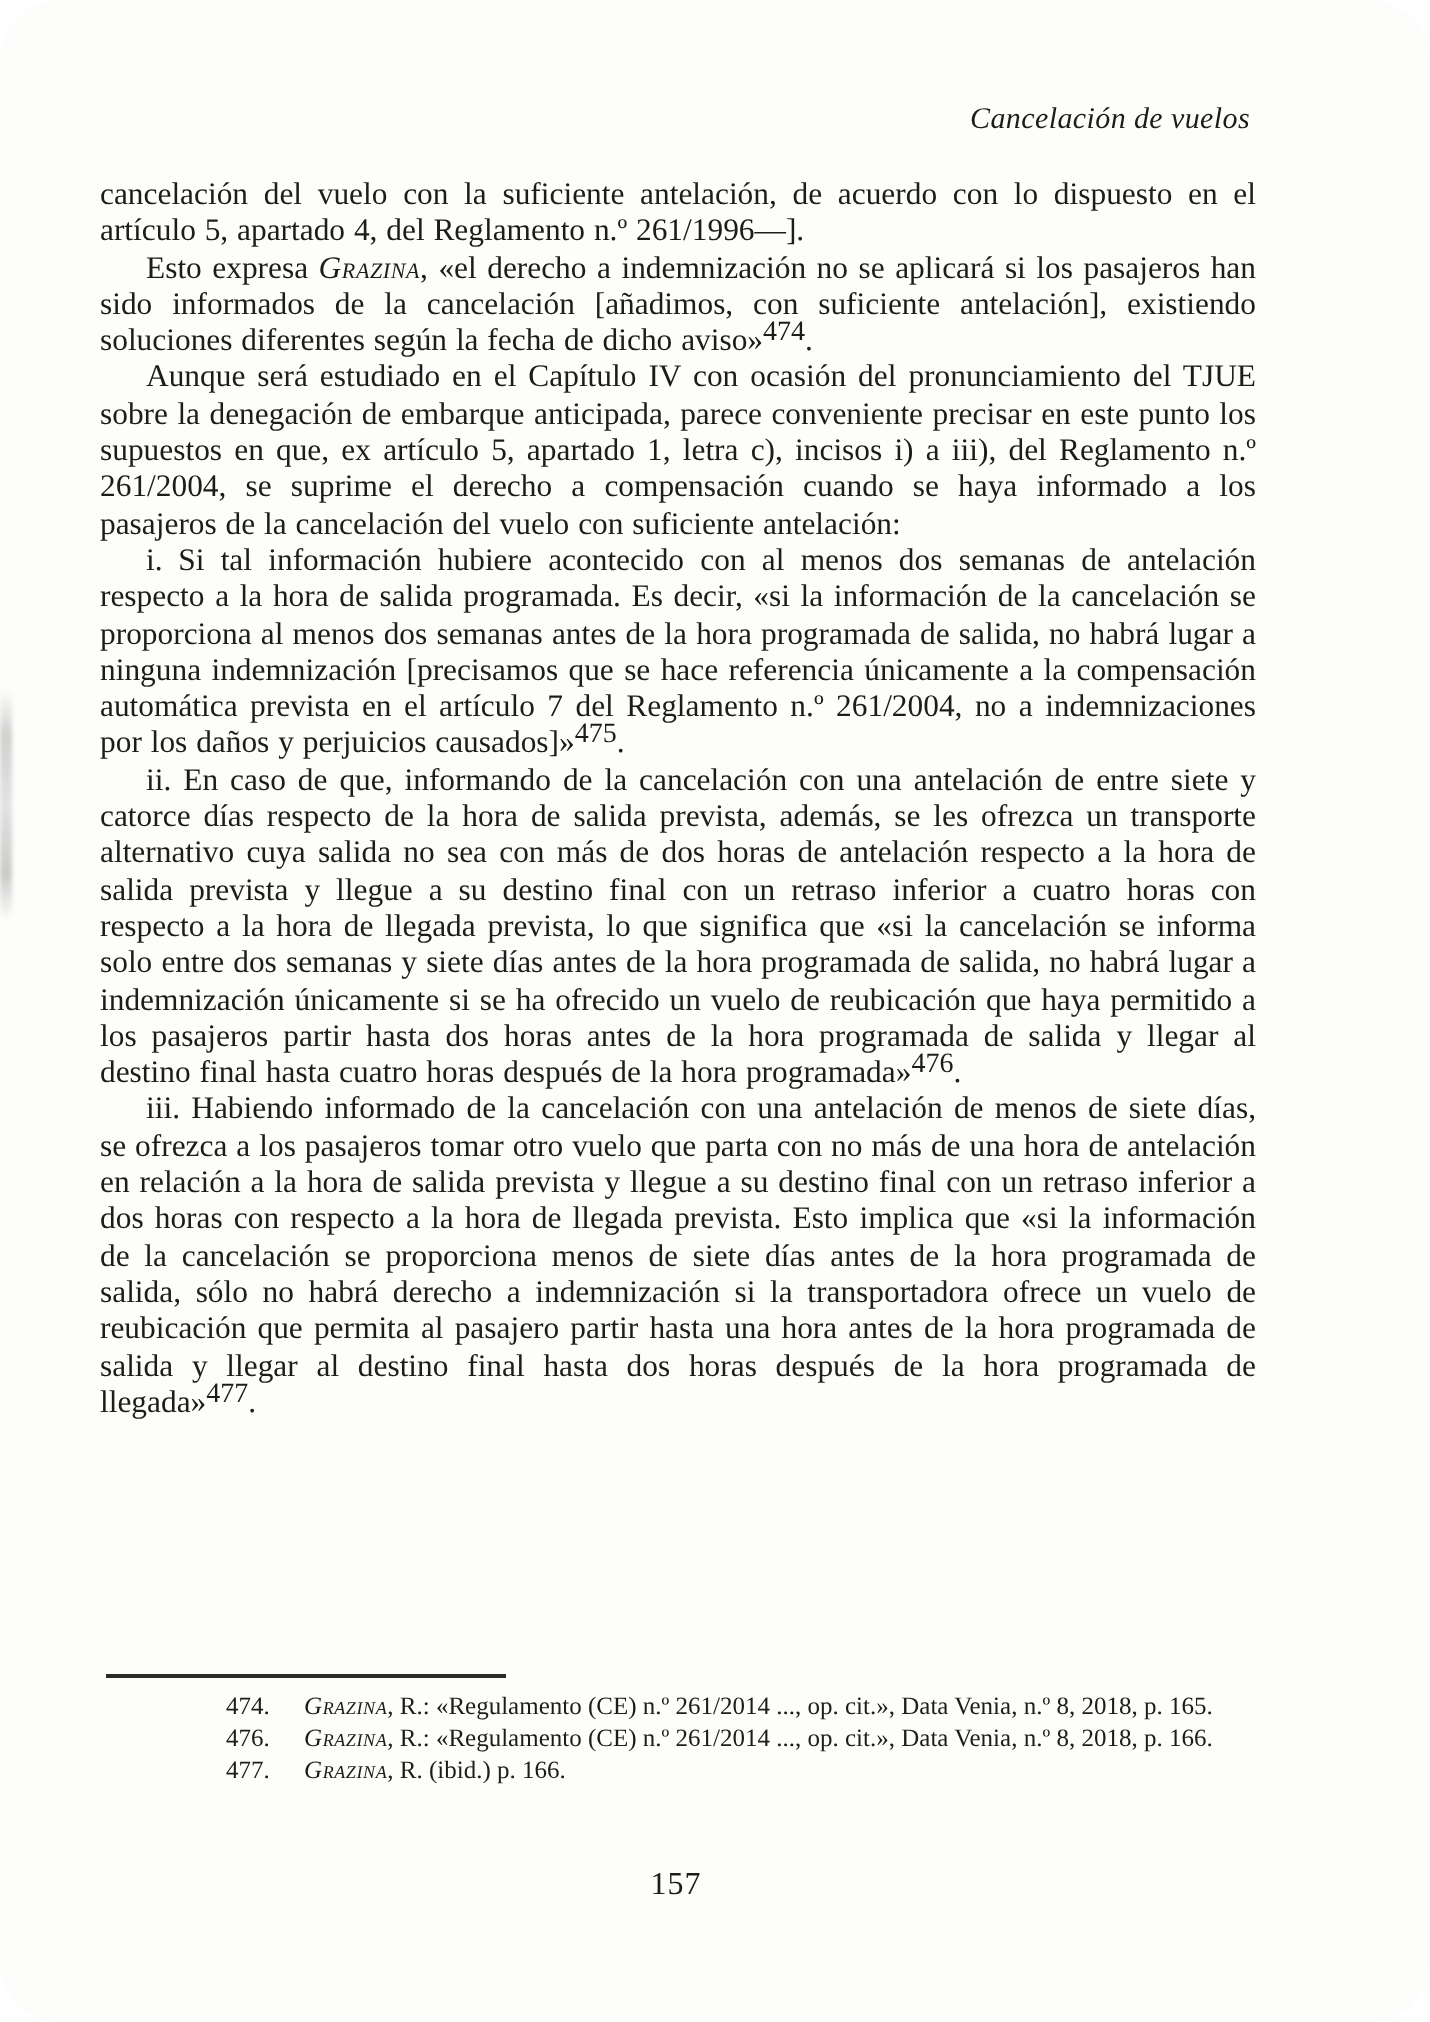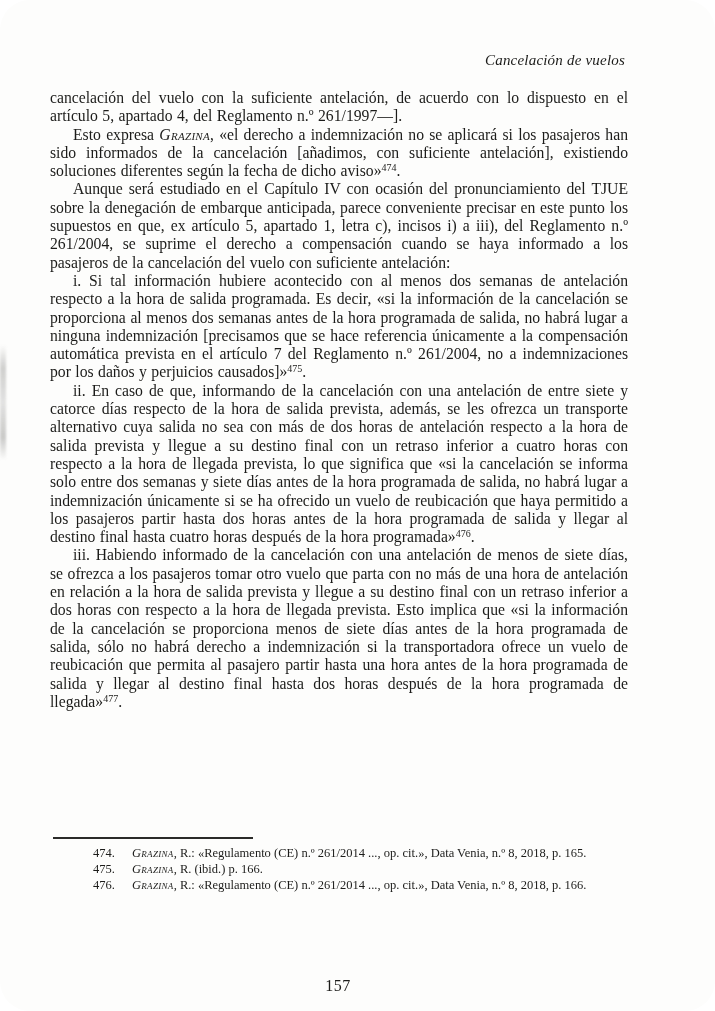--- a/index.html
+++ b/index.html
@@ -41,21 +41,21 @@
   .body-text p.para {
     margin: 0;
     text-indent: 23px;
   }
   .body-text p.para.noindent {
     text-indent: 0;
   }
   .it { }
   .sc { font-variant: small-caps; letter-spacing: 0.3px; font-style: italic; }
   .sup {
-    font-size: 10px;
+    font-size: 14px;
     position: relative;
     top: -5px;
     line-height: 0;
   }
   .footnote-rule {
     position: absolute;
     top: 837px;
     left: 53px;
     width: 200px;
     height: 2px;
@@ -64,28 +64,29 @@
   .footnotes {
     position: absolute;
     top: 845px;
     left: 93px;
     width: 545px;
     font-size: 12.5px;
     line-height: 16px;
   }
   .fn {
     white-space: nowrap;
+    margin-left: 20px;
   }
   .fn-num {
     display: inline-block;
     width: 39px;
   }
   .page-number {
     position: absolute;
-    top: 977px;
+    top: 934px;
     left: 0;
     width: 676px;
     text-align: center;
     font-size: 16px;
     letter-spacing: 0.5px;
   }
   .scan-streak {
     position: absolute;
     left: 0;
     top: 345px;
@@ -101,33 +102,33 @@
   }
 </style>
 </head>
 <body>
 
 <div class="page">
 
   <div class="running-header">Cancelación de vuelos</div>
 
   <div class="body-text" id="body-text">
-      <p class="para noindent"><span>cancelación del vuelo con la suficiente antelación, de acuerdo con lo dispuesto en el artículo 5, apartado 4, del Reglamento n.º 261/1997—].</span></p>
+      <p class="para noindent"><span>cancelación del vuelo con la suficiente antelación, de acuerdo con lo dispuesto en el artículo 5, apartado 4, del Reglamento n.º 261/1996—].</span></p>
       <p class="para"><span>Esto expresa </span><span class="sc">Grazina</span><span>, «el derecho a indemnización no se aplicará si los pasajeros han sido informados de la cancelación [añadimos, con suficiente antelación], existiendo soluciones diferentes según la fecha de dicho aviso»</span><span class="sup">474</span><span>.</span></p>
       <p class="para"><span>Aunque será estudiado en el Capítulo IV con ocasión del pronunciamiento del TJUE sobre la denegación de embarque anticipada, parece conveniente precisar en este punto los supuestos en que, </span><span class="it">ex</span><span> artículo 5, apartado 1, letra c), incisos i) a iii), del Reglamento n.º 261/2004, se suprime el derecho a compensación cuando se haya informado a los pasajeros de la cancelación del vuelo con suficiente antelación:</span></p>
       <p class="para"><span>i. Si tal información hubiere acontecido con al menos dos semanas de antelación respecto a la hora de salida programada. Es decir, «si la información de la cancelación se proporciona al menos dos semanas antes de la hora programada de salida, no habrá lugar a ninguna indemnización [precisamos que se hace referencia únicamente a la compensación automática prevista en el artículo 7 del Reglamento n.º 261/2004, no a indemnizaciones por los daños y perjuicios causados]»</span><span class="sup">475</span><span>.</span></p>
       <p class="para"><span>ii. En caso de que, informando de la cancelación con una antelación de entre siete y catorce días respecto de la hora de salida prevista, además, se les ofrezca un transporte alternativo cuya salida no sea con más de dos horas de antelación respecto a la hora de salida prevista y llegue a su destino final con un retraso inferior a cuatro horas con respecto a la hora de llegada prevista, lo que significa que «si la cancelación se informa solo entre dos semanas y siete días antes de la hora programada de salida, no habrá lugar a indemnización únicamente si se ha ofrecido un vuelo de reubicación que haya permitido a los pasajeros partir hasta dos horas antes de la hora programada de salida y llegar al destino final hasta cuatro horas después de la hora programada»</span><span class="sup">476</span><span>.</span></p>
       <p class="para"><span>iii. Habiendo informado de la cancelación con una antelación de menos de siete días, se ofrezca a los pasajeros tomar otro vuelo que parta con no más de una hora de antelación en relación a la hora de salida prevista y llegue a su destino final con un retraso inferior a dos horas con respecto a la hora de llegada prevista. Esto implica que «si la información de la cancelación se proporciona menos de siete días antes de la hora programada de salida, sólo no habrá derecho a indemnización si la transportadora ofrece un vuelo de reubicación que permita al pasajero partir hasta una hora antes de la hora programada de salida y llegar al destino final hasta dos horas después de la hora programada de llegada»</span><span class="sup">477</span><span>.</span></p>
     </div>
 
   <div class="footnote-rule"></div>
 
   <div class="footnotes" id="footnotes">
       <div class="fn"><span class="fn-num">474.</span><span class="fn-text"><span class="sc">Grazina</span><span>, R.: «Regulamento (CE) n.º 261/2014 ..., </span><span class="it">op. cit.</span><span>», </span><span class="it">Data Venia</span><span>, n.º 8, 2018, p. 165.</span></span></div>
-      <div class="fn"><span class="fn-num">475.</span><span class="fn-text"><span class="sc">Grazina</span><span>, R. </span><span class="it">(ibid.)</span><span> p. 166.</span></span></div>
       <div class="fn"><span class="fn-num">476.</span><span class="fn-text"><span class="sc">Grazina</span><span>, R.: «Regulamento (CE) n.º 261/2014 ..., </span><span class="it">op. cit.</span><span>», </span><span class="it">Data Venia</span><span>, n.º 8, 2018, p. 166.</span></span></div>
+      <div class="fn"><span class="fn-num">477.</span><span class="fn-text"><span class="sc">Grazina</span><span>, R. </span><span class="it">(ibid.)</span><span> p. 166.</span></span></div>
     </div>
 
   <div class="page-number">157</div>
 
   <div class="scan-streak"></div>
 
 </div>
 
 </body></html>

